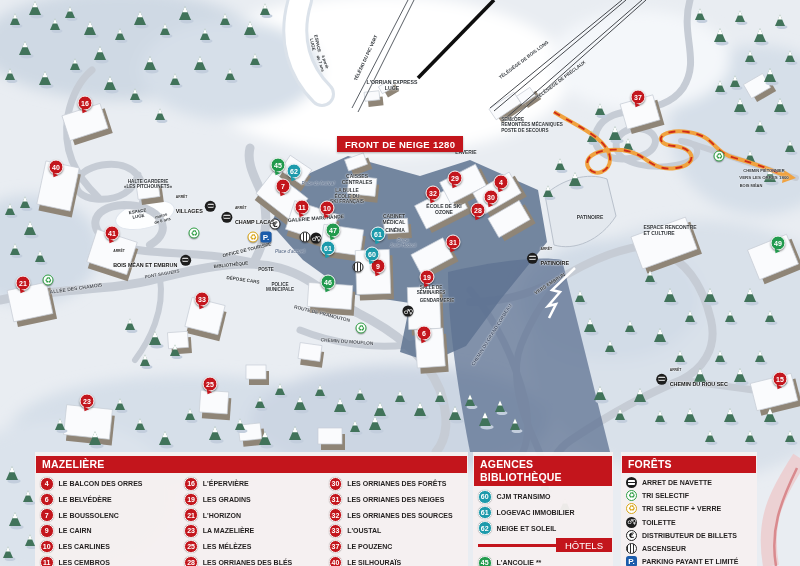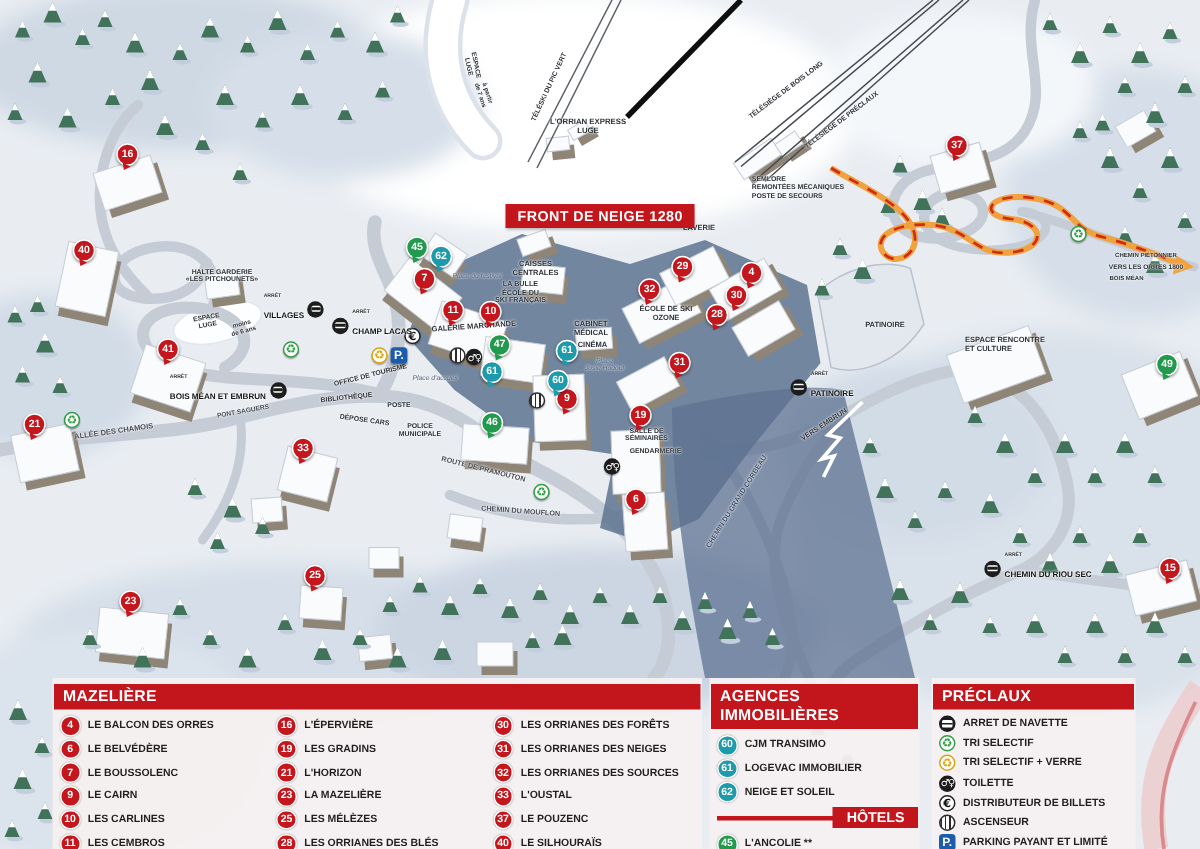--- a/index.html
+++ b/index.html
@@ -58,21 +58,21 @@
   .cols{display:flex;padding-top:3px;}
   .col{flex:1;}
   .item{display:flex;align-items:center;gap:5px;padding:1.1px 5px;}
   .pin{width:11.5px;height:11.5px;border-radius:50%;color:#fff;font-size:7px;font-weight:bold;
        display:flex;align-items:center;justify-content:center;flex:0 0 auto;
        border:1px solid #fff;box-shadow:0 0 1px rgba(0,0,0,.5);}
   .lbl{font-size:7px;font-weight:bold;color:#221f1f;white-space:nowrap;}
   .hotels-bar{position:relative;height:14px;margin-top:2px;}
   .hotels-line{position:absolute;left:5px;right:56px;top:6px;height:2.5px;background:#c3151c;}
   .hotels-title{position:absolute;right:1px;top:0;background:#c3151c;color:#fff;font-size:9.5px;
-       font-weight:bold;padding:1.5px 9px;}
+       font-weight:normal;padding:1.5px 9px;}
   #p-ag .list,#p-leg .list{padding-top:3px;}
 </style>
 </head>
 <body>
 
 <div id="stage">
 
   <svg id="basemap" width="800" height="566" viewBox="0 0 800 566">
     <defs>
       <filter id="soft" x="-50%" y="-50%" width="200%" height="200%">
@@ -859,21 +859,21 @@
               <span class="lbl">LE POUZENC</span>
             </div>
             <div class="item">
               <span class="pin" style="background: rgb(195, 22, 29);">40</span>
               <span class="lbl">LE SILHOURAÏS</span>
             </div>
           </div>
         </div>
     </section>
     <section class="panel" id="p-ag">
-      <header>AGENCES IMMOBILIÈRES</header>
+      <header>AGENCES BIBLIOTHÈQUE</header>
       <div class="list" id="ag-list">
           <div class="item">
             <span class="pin" style="background: rgb(29, 154, 171);">60</span>
             <span class="lbl">CJM TRANSIMO</span>
           </div>
           <div class="item">
             <span class="pin" style="background: rgb(29, 154, 171);">61</span>
             <span class="lbl">LOGEVAC IMMOBILIER</span>
           </div>
           <div class="item">
@@ -886,21 +886,21 @@
         <span class="hotels-title">HÔTELS</span>
       </div>
       <div class="list" id="ho-list">
           <div class="item">
             <span class="pin" style="background: rgb(34, 154, 77);">45</span>
             <span class="lbl">L'ANCOLIE **</span>
           </div>
         </div>
     </section>
     <section class="panel" id="p-leg">
-      <header>PRÉCLAUX</header>
+      <header>FORÊTS</header>
       <div class="list" id="leg-list">
           <div class="item">
             <span class="ic ic-bus"></span>
             <span class="lbl">ARRET DE NAVETTE</span>
           </div>
           <div class="item">
             <span class="ic ic-recycle-g">♻</span>
             <span class="lbl">TRI SELECTIF</span>
           </div>
           <div class="item">

